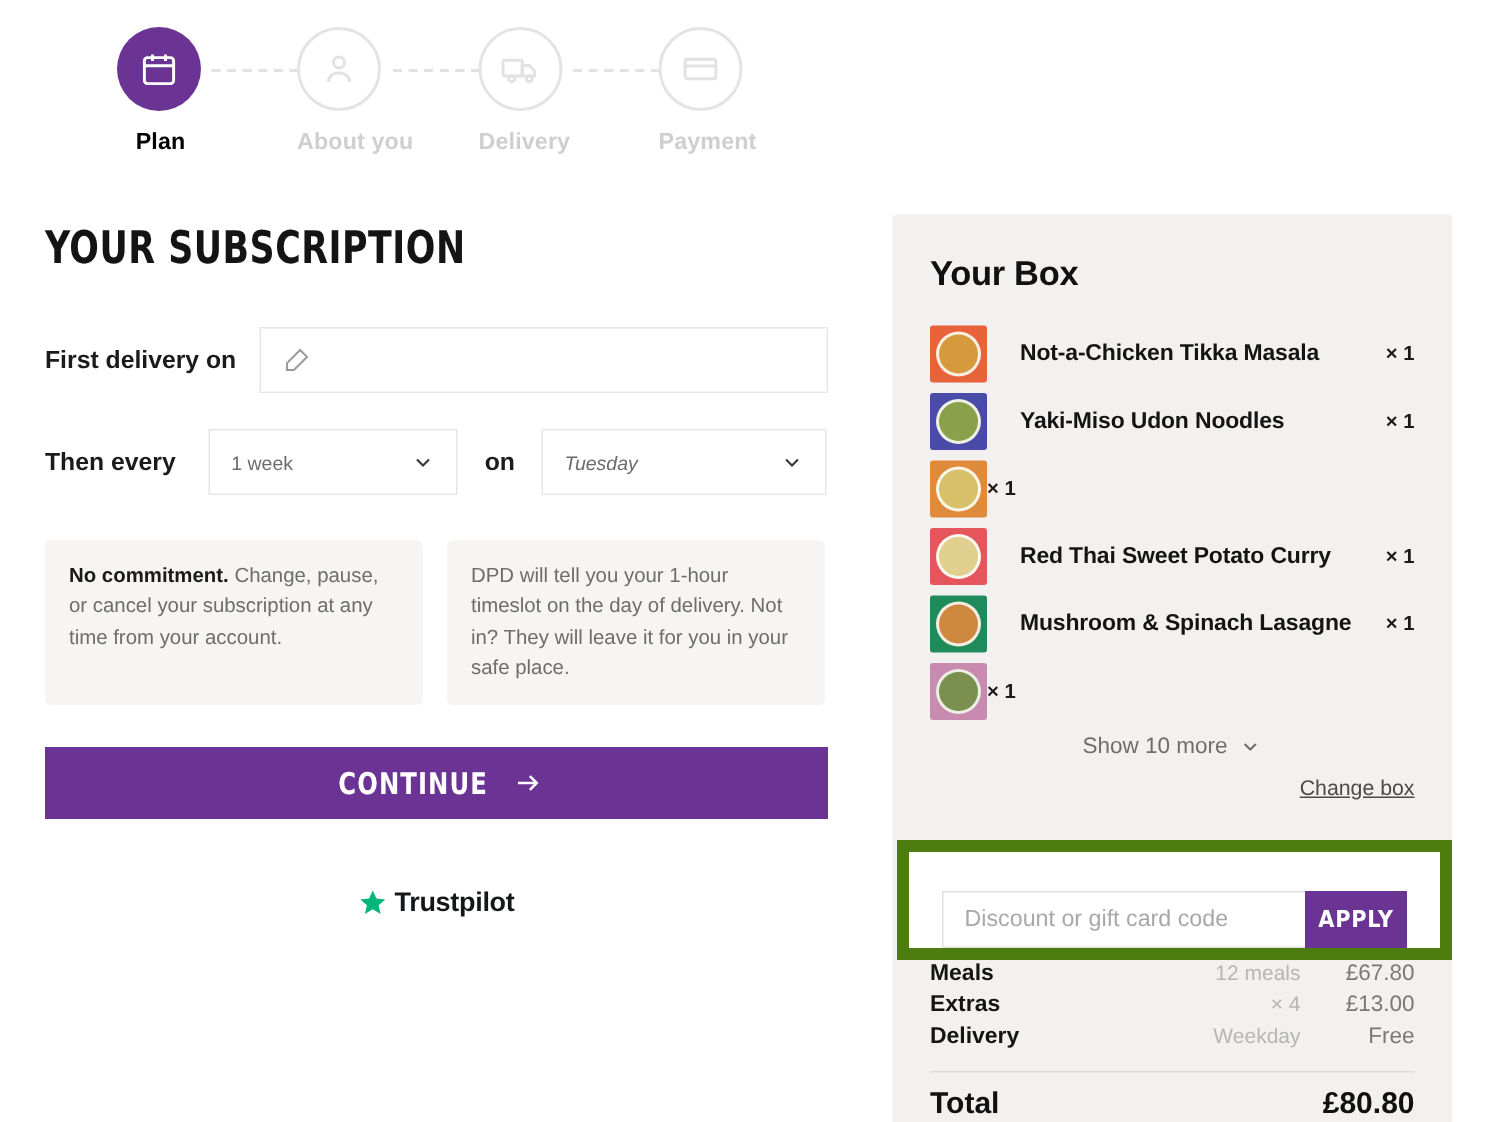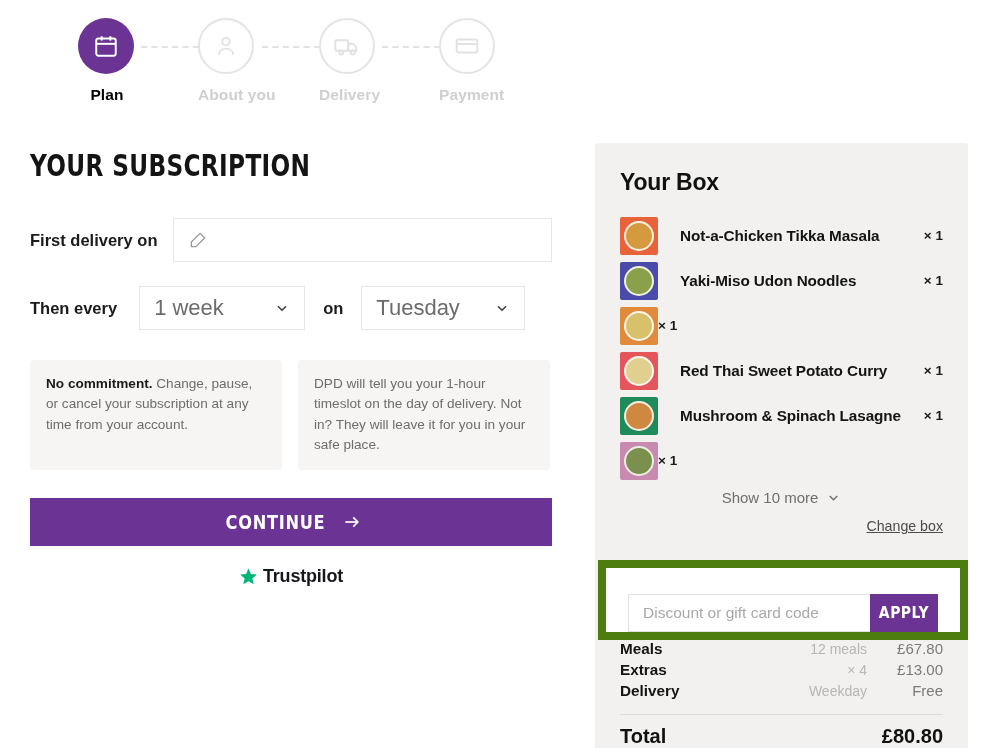--- a/index.html
+++ b/index.html
@@ -55,24 +55,24 @@
     margin-left: 16px; flex: 1; height: 44px;
     border: 1px solid #e6e6e6; background: #fff;
     display: flex; align-items: center; padding: 0 14px;
   }
   .date-text { margin-left: 14px; font-size: 16.5px; color: #6f6f6f; }
 
   .selects { display: flex; align-items: center; margin-top: 24px; }
   .sel {
     height: 44px; border: 1px solid #e6e6e6; background: #fff;
     display: flex; align-items: center; justify-content: space-between;
-    padding: 0 14px; font-size: 22px; color: #6b6b6b;
+    padding: 0 14px; font-size: 13px; color: #6b6b6b;
   }
   .sel-week { margin-left: 22px; width: 166px; }
-  .sel-day { margin-left: 18px; width: 164px; }
+  .sel-day { margin-left: 18px; width: 190px; font-style: italic; }
   .on-word { margin-left: 18px; font-size: 16.5px; font-weight: 700; color: #1b1b1b; }
 
   .notes { display: flex; gap: 16px; margin-top: 30px; }
   .note {
     background: #f6f5f3; border-radius: 4px; padding: 14px 16px;
     font-size: 13.6px; line-height: 1.5; color: #6d6d6d; width: 252px;
   }
   .note b { color: #1a1a1a; font-weight: 700; }
 
   .continue-btn {
@@ -80,21 +80,21 @@
     border: none; cursor: pointer;
     display: flex; align-items: center; justify-content: center; gap: 11px;
   }
   .continue-label {
     font-family: "Liberation Sans Narrow", "DejaVu Sans Condensed", "Liberation Sans", sans-serif;
     color: #fff; font-weight: 700; font-size: 20px; letter-spacing: .8px;
     transform: scaleX(.9);
   }
 
   .trustpilot {
-    margin-top: 20px; width: 522px;
+    margin-top: 45px; width: 522px;
     display: flex; align-items: center; justify-content: center; gap: 5px;
   }
   .tp-name { font-size: 18px; font-weight: 700; color: #15171a; letter-spacing: -.2px; }
 
   
   .panel {
     position: absolute; left: 595px; top: 143px; width: 373px; height: 620px;
     background: #f2f1ef; border-radius: 3px;
     padding: 26px 25px 0 25px;
   }

